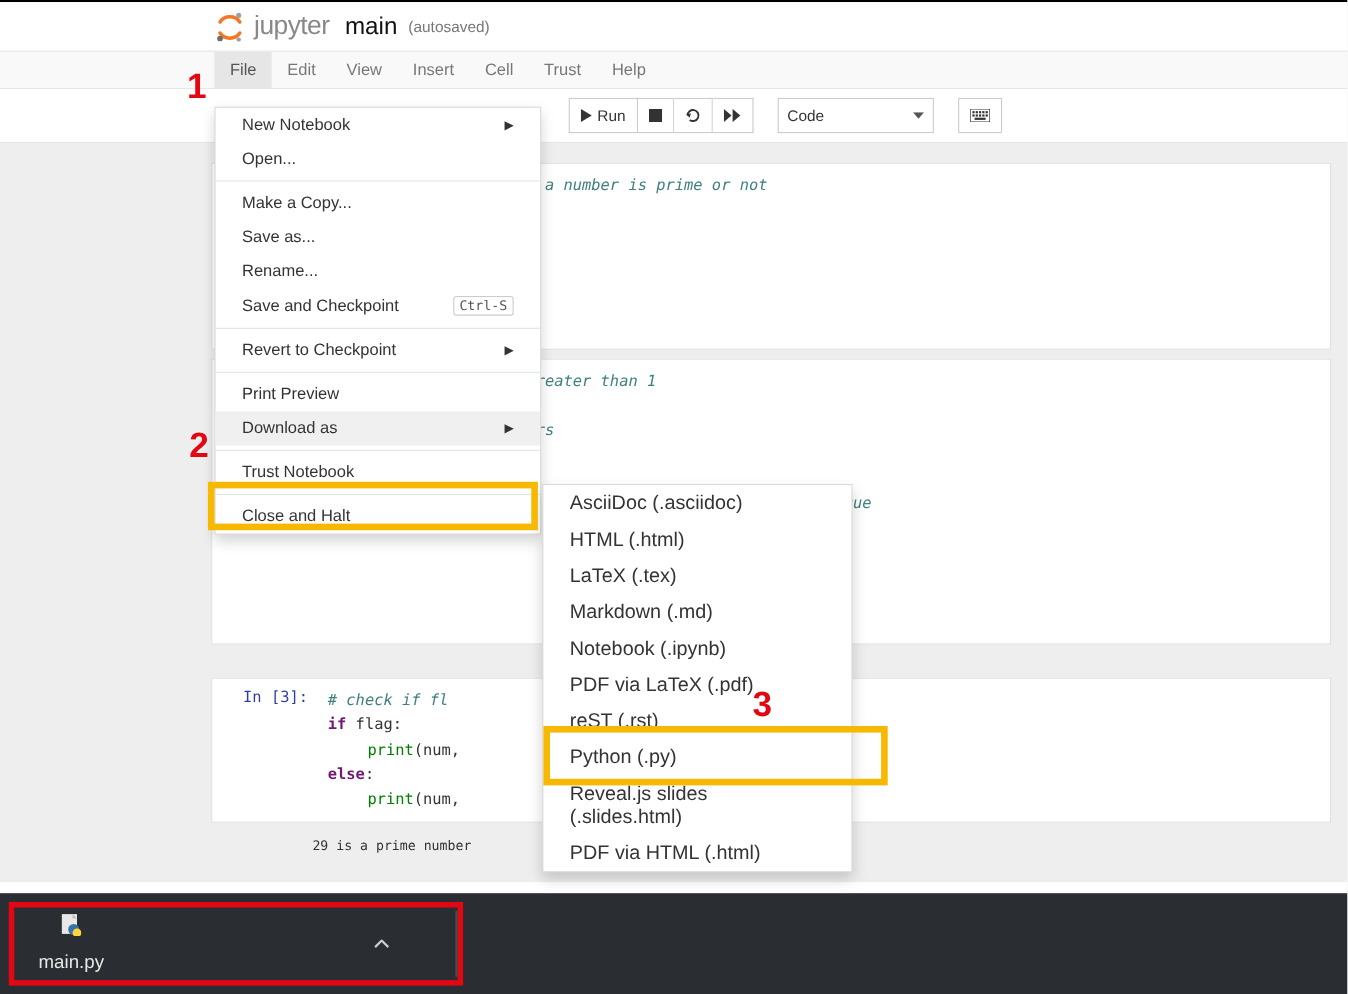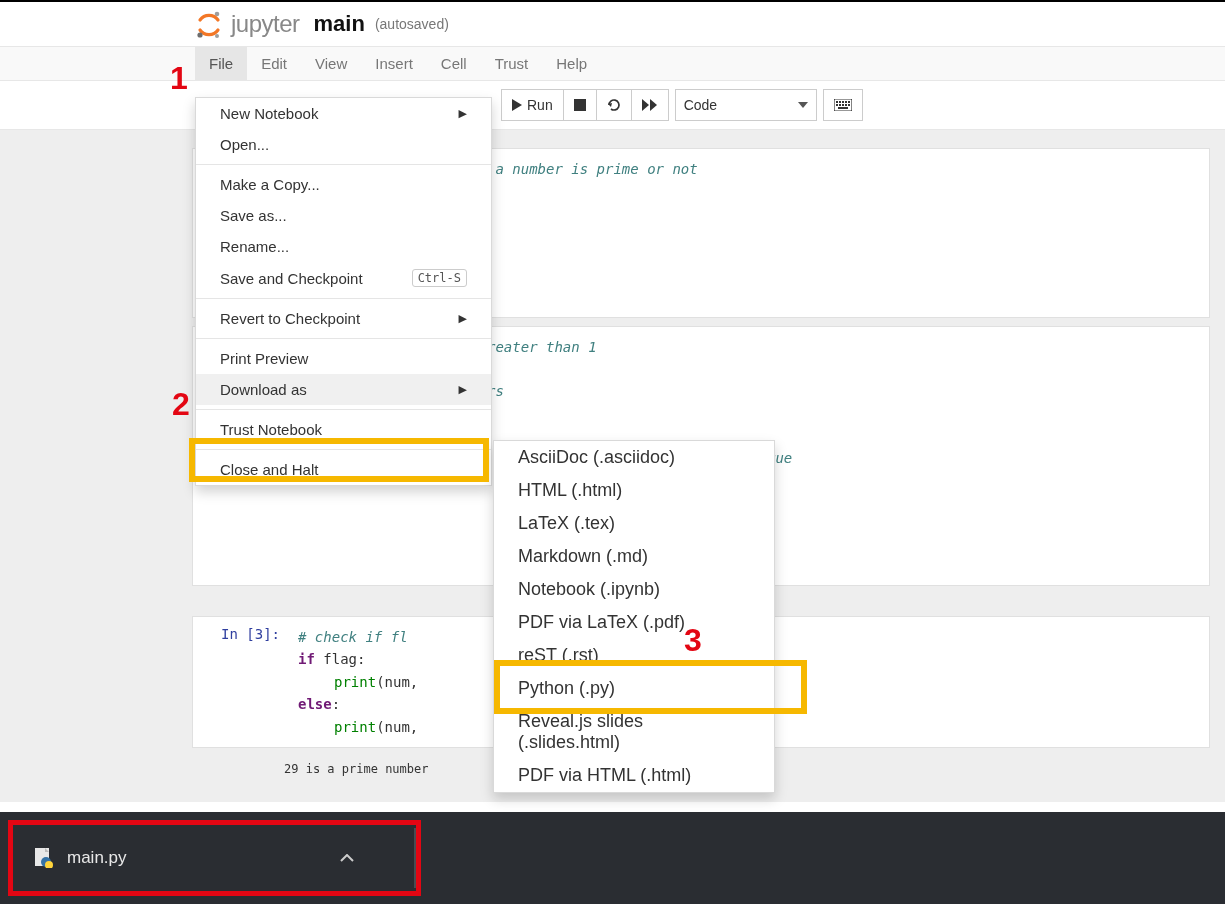--- a/index.html
+++ b/index.html
@@ -1,26 +1,26 @@
 <!DOCTYPE html>
 <html><head>
 <meta charset="utf-8">
 <style>
 * { margin: 0; padding: 0; box-sizing: border-box; }
 body { font-family: "Helvetica Neue", Helvetica, Arial, sans-serif; background: #fff; color: #333; width: 1225px; height: 904px; position: relative; overflow: hidden; }
 .top-border { height: 2px; background: #000; width: 100%; }
 .header { display: flex; align-items: center; padding: 8px 0 8px 195px; background: #fff; }
 .jupyter-logo { display: flex; align-items: center; gap: 8px; margin-right: 14px; }
-.notebook-name { font-size: 22px; color: #111; font-weight: 700; margin-right: 10px; }
+.notebook-name { font-size: 22px; color: #111; font-weight: 400; margin-right: 10px; }
 .autosave { font-size: 14px; color: #777; }
 .menubar-wrap { background: #f9f9f9; border-top: 1px solid #e7e7e7; border-bottom: 1px solid #e7e7e7; }
 .menubar { display: flex; padding-left: 195px; }
 .menu-item { padding: 8px 14px; font-size: 15px; color: #777; cursor: pointer; }
 .menu-item.active { background: #e6e6e6; color: #555; }
-.toolbar { display: flex; align-items: center; padding: 8px 12px 8px 195px; gap: 6px; background: #fff; border-bottom: 1px solid #e7e7e7; position: relative; }
+.toolbar { display: flex; align-items: center; padding: 8px 12px 8px 195px; gap: 22px; background: #fff; border-bottom: 1px solid #e7e7e7; position: relative; }
 .tool-group { display: flex; }
 .tool-btn { border: 1px solid #ccc; background: #fff; padding: 6px 10px; font-size: 14px; display: flex; align-items: center; gap: 5px; cursor: pointer; height: 32px; }
 .tool-group .tool-btn:not(:first-child) { border-left: none; }
 .celltype-select { border: 1px solid #ccc; background: #fff; height: 32px; width: 142px; font-size: 14px; display: flex; align-items: center; justify-content: space-between; padding: 0 8px; }
 .file-menu { position: absolute; top: 97px; left: 195px; width: 297px; background: #fff; border: 1px solid rgba(0,0,0,0.15); box-shadow: 0 6px 12px rgba(0,0,0,0.175); z-index: 100; }
 .fm-item { padding: 7px 24px; font-size: 15px; color: #333; display: flex; align-items: center; justify-content: space-between; cursor: pointer; }
 .fm-item.hover { background: #f0f0f0; }
 .fm-sep { height: 1px; background: #e5e5e5; margin: 4px 0; }
 .submenu-arrow { font-size: 11px; color: #333; }
 .kbd { border: 1px solid #ccc; border-radius: 3px; padding: 1px 5px; font-size: 12px; font-family: monospace; color: #555; background: #fff; }
@@ -33,21 +33,21 @@
 .cell-wrap { background: #fff; border: 1px solid #e0e0e0; margin-bottom: 8px; display: flex; }
 .prompt { width: 95px; text-align: right; padding: 9px 8px 0 0; font-family: monospace; font-size: 14px; color: #303F9F; }
 .in-prompt { color: #303F9F; }
 .cell-body { flex: 1; padding: 9px 10px; font-family: monospace; font-size: 14px; line-height: 1.6; }
 .comment { color: #408080; font-style: italic; }
 .kw { color: #701a75; font-weight: bold; }
 .bi { color: #008000; }
 .output-area { font-family: monospace; font-size: 12px; padding: 6px 0 0 92px; }
 .download-bar { position: absolute; left: 0; bottom: 0; width: 1225px; height: 92px; background: #2a2d32; display: flex; align-items: center; }
 .download-bar-inner { position: absolute; left: 8px; top: 8px; bottom: 8px; width: 413px; border: 5px solid #e30613; display: flex; align-items: center; }
-.download-chip { display: flex; align-items: center; gap: 14px; padding-left: 22px; color: #e8e8e8; font-size: 17px; }
+.download-chip { display: flex; align-items: center; gap: 14px; padding-left: 22px; color: #e8e8e8; font-size: 17px; flex-direction: column; }
 .chevron-up { margin-left: auto; margin-right: 50px; color: #ccc; }
 .vsep { width: 2px; height: 60px; background: #4a4d52; margin-left: 10px; }
 svg { display: block; }
 </style>
 </head>
 <body>
 
 <div class="top-border"></div>
 
 <div class="header">

